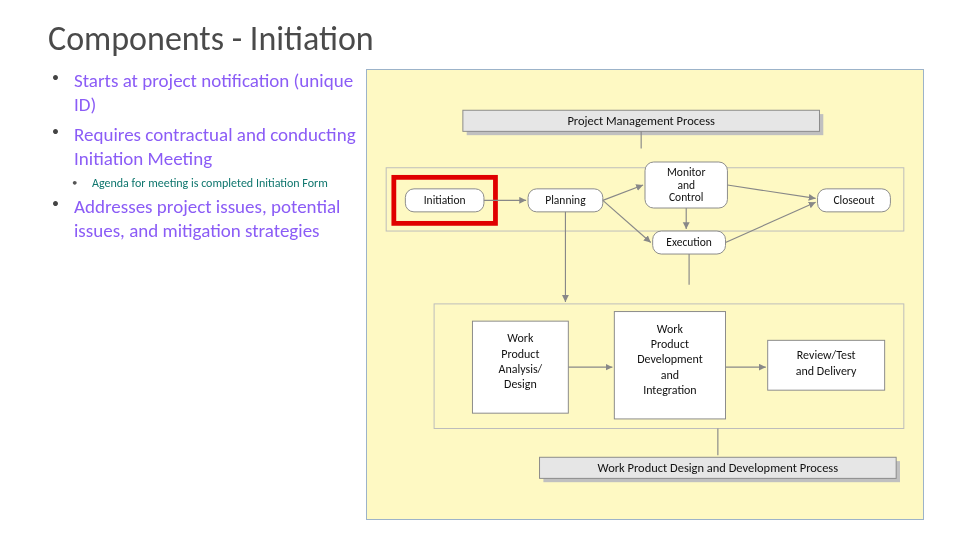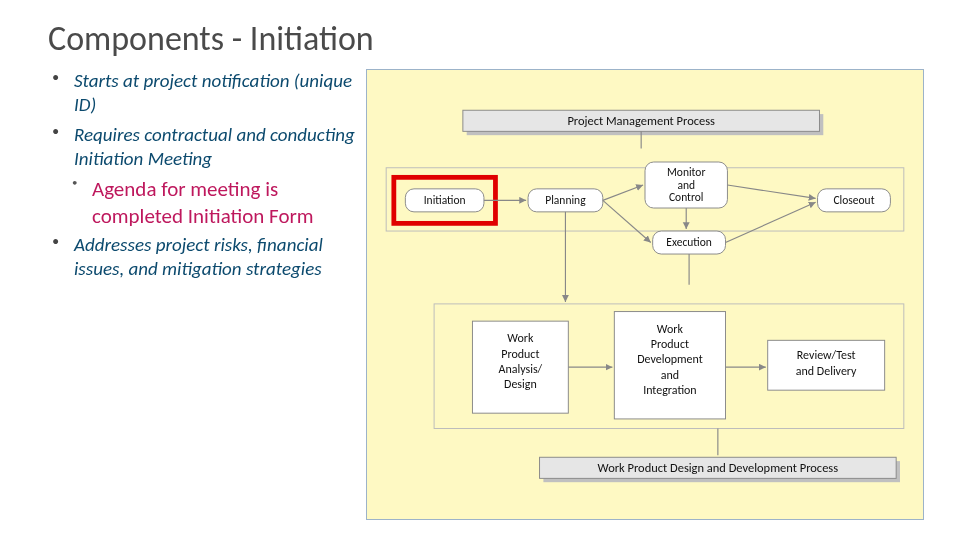--- a/index.html
+++ b/index.html
@@ -34,39 +34,38 @@
     width: 310px;
     flex-shrink: 0;
   }
   .bullet-list { list-style: none; }
   .bullet-list > li {
     position: relative;
     padding-left: 26px;
     font-size: 19px;
     line-height: 1.25;
     margin-bottom: 6px;
-    color: #0c4a6e;
-    font-style: italic;
+    color: #8b5cf6;
   }
   .bullet-list > li::before {
     content: "•";
     position: absolute;
     left: 4px;
     top: 0;
     font-size: 14px;
     color: #444;
   }
   .sub-list { list-style: none; margin-top: 4px; margin-bottom: 4px; }
   .sub-list > li {
     position: relative;
     padding-left: 44px;
-    font-size: 21px;
+    font-size: 12px;
     line-height: 1.25;
     margin-bottom: 4px;
-    color: #be185d;
+    color: #0f766e;
   }
   .sub-list > li::before {
     content: "•";
     position: absolute;
     left: 24px;
     top: 0;
     font-size: 11px;
     color: #555;
   }
 
@@ -130,21 +129,21 @@
 
     <div class="text-col">
       <ul class="bullet-list">
         <li>Starts at project notification (unique ID)</li>
         <li>Requires contractual and conducting Initiation Meeting</li>
       </ul>
       <ul class="sub-list">
         <li>Agenda for meeting is completed Initiation Form</li>
       </ul>
       <ul class="bullet-list">
-        <li>Addresses project risks, financial issues, and mitigation strategies</li>
+        <li>Addresses project issues, potential issues, and mitigation strategies</li>
       </ul>
     </div>
 
     <div class="diagram-col">
       <div class="diagram-frame">
         <svg class="diagram" viewBox="0 0 580 420">
           <defs>
             <marker id="ah" markerWidth="8" markerHeight="8" refX="6" refY="3" orient="auto">
               <path d="M0,0 L6,3 L0,6 Z" fill="#888"></path>
             </marker>

